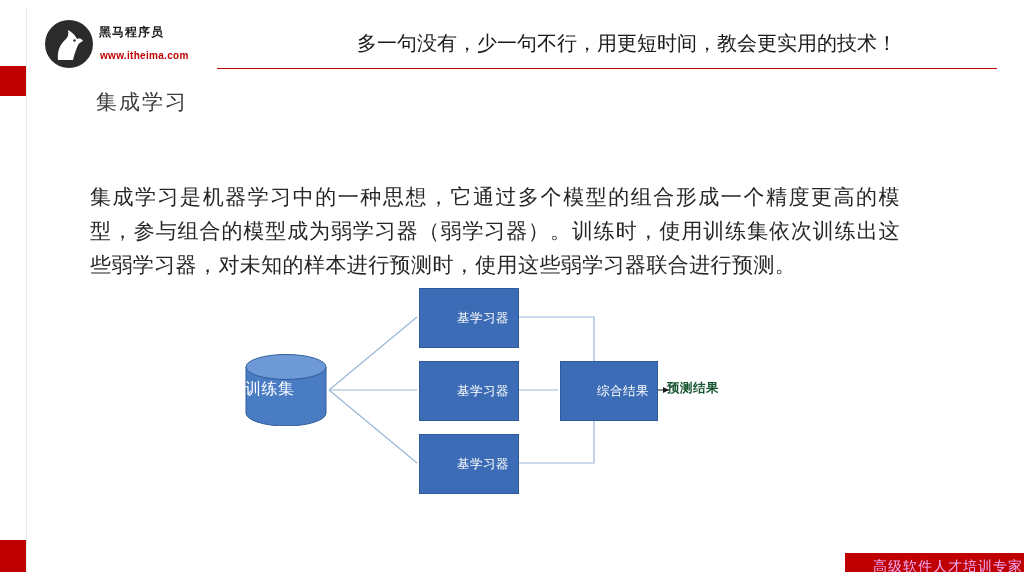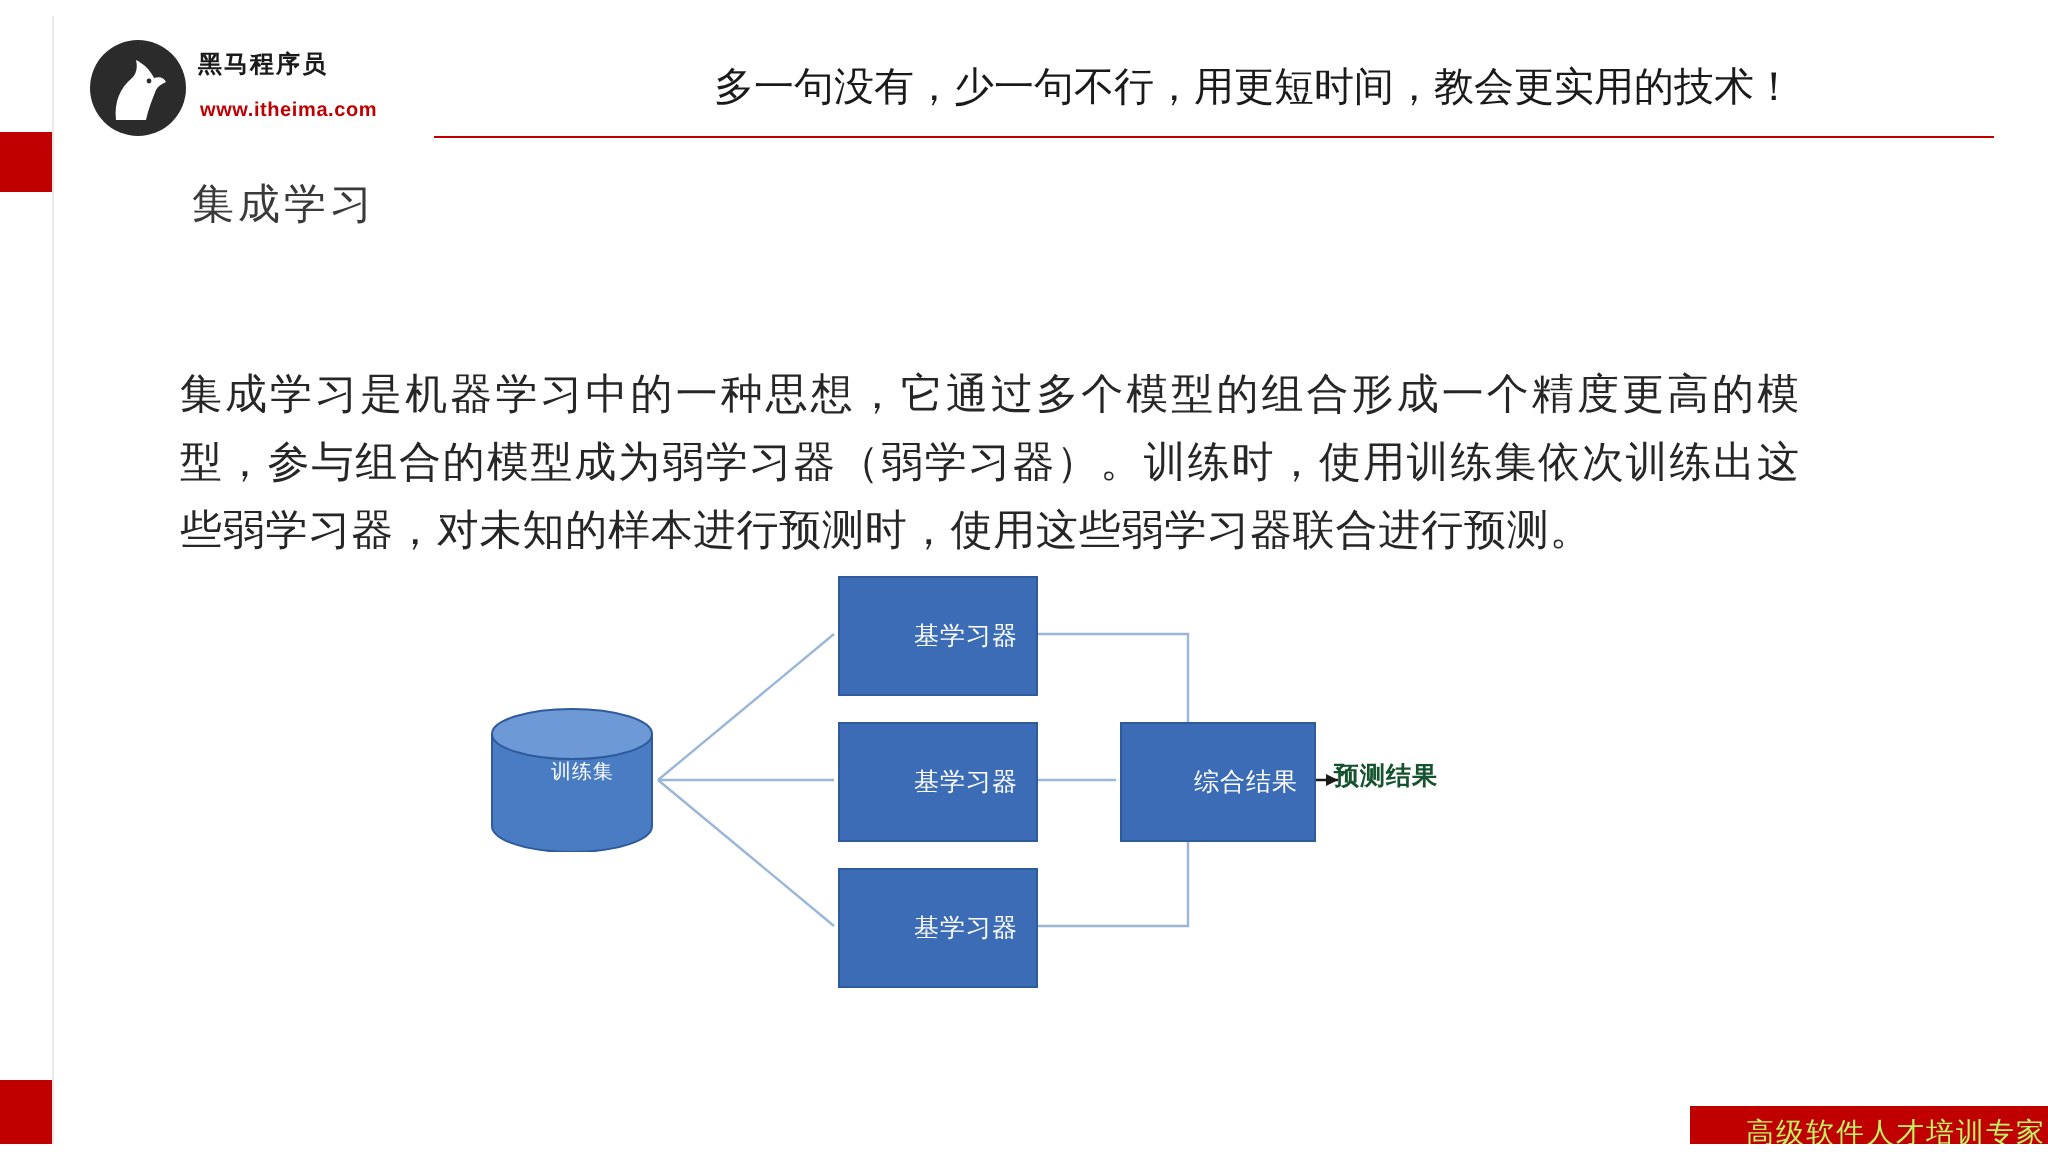--- a/index.html
+++ b/index.html
@@ -154,23 +154,23 @@
 
   .cylinder {
     position: absolute;
     left: 38px; top: 88px;
     width: 82px; height: 72px;
   }
   .cyl-label {
     position: absolute;
     left: 38px; top: 113px;
     width: 62px;
-    text-align: right;
+    text-align: left;
     color: #ffffff;
-    font-size: 10px;
+    font-size: 16px;
     font-family: "DejaVu Sans", "Liberation Sans", sans-serif;
     letter-spacing: 0.5px;
   }
   .result-label {
     position: absolute;
     left: 460px; top: 114px;
     font-size: 12.5px;
     color: #14532d;
     font-family: Liberation Sans, sans-serif;
     font-weight: bold;
@@ -182,21 +182,21 @@
   .footer-bar {
     position: absolute;
     left: 818px; top: 545px;
     width: 206px; height: 27px;
     background: #c00000;
     display: flex;
     align-items: center;
     justify-content: center;
   }
   .footer-text {
-    color: #bef264;
+    color: #f0abfc;
     font-size: 14px;
     letter-spacing: 1px;
     font-family: "DejaVu Sans", "Liberation Sans", sans-serif;
   }
   .bottom-strip {
     position: absolute;
     left: 0; top: 572px;
     width: 1024px; height: 6px;
     background: #ffffff;
   }

